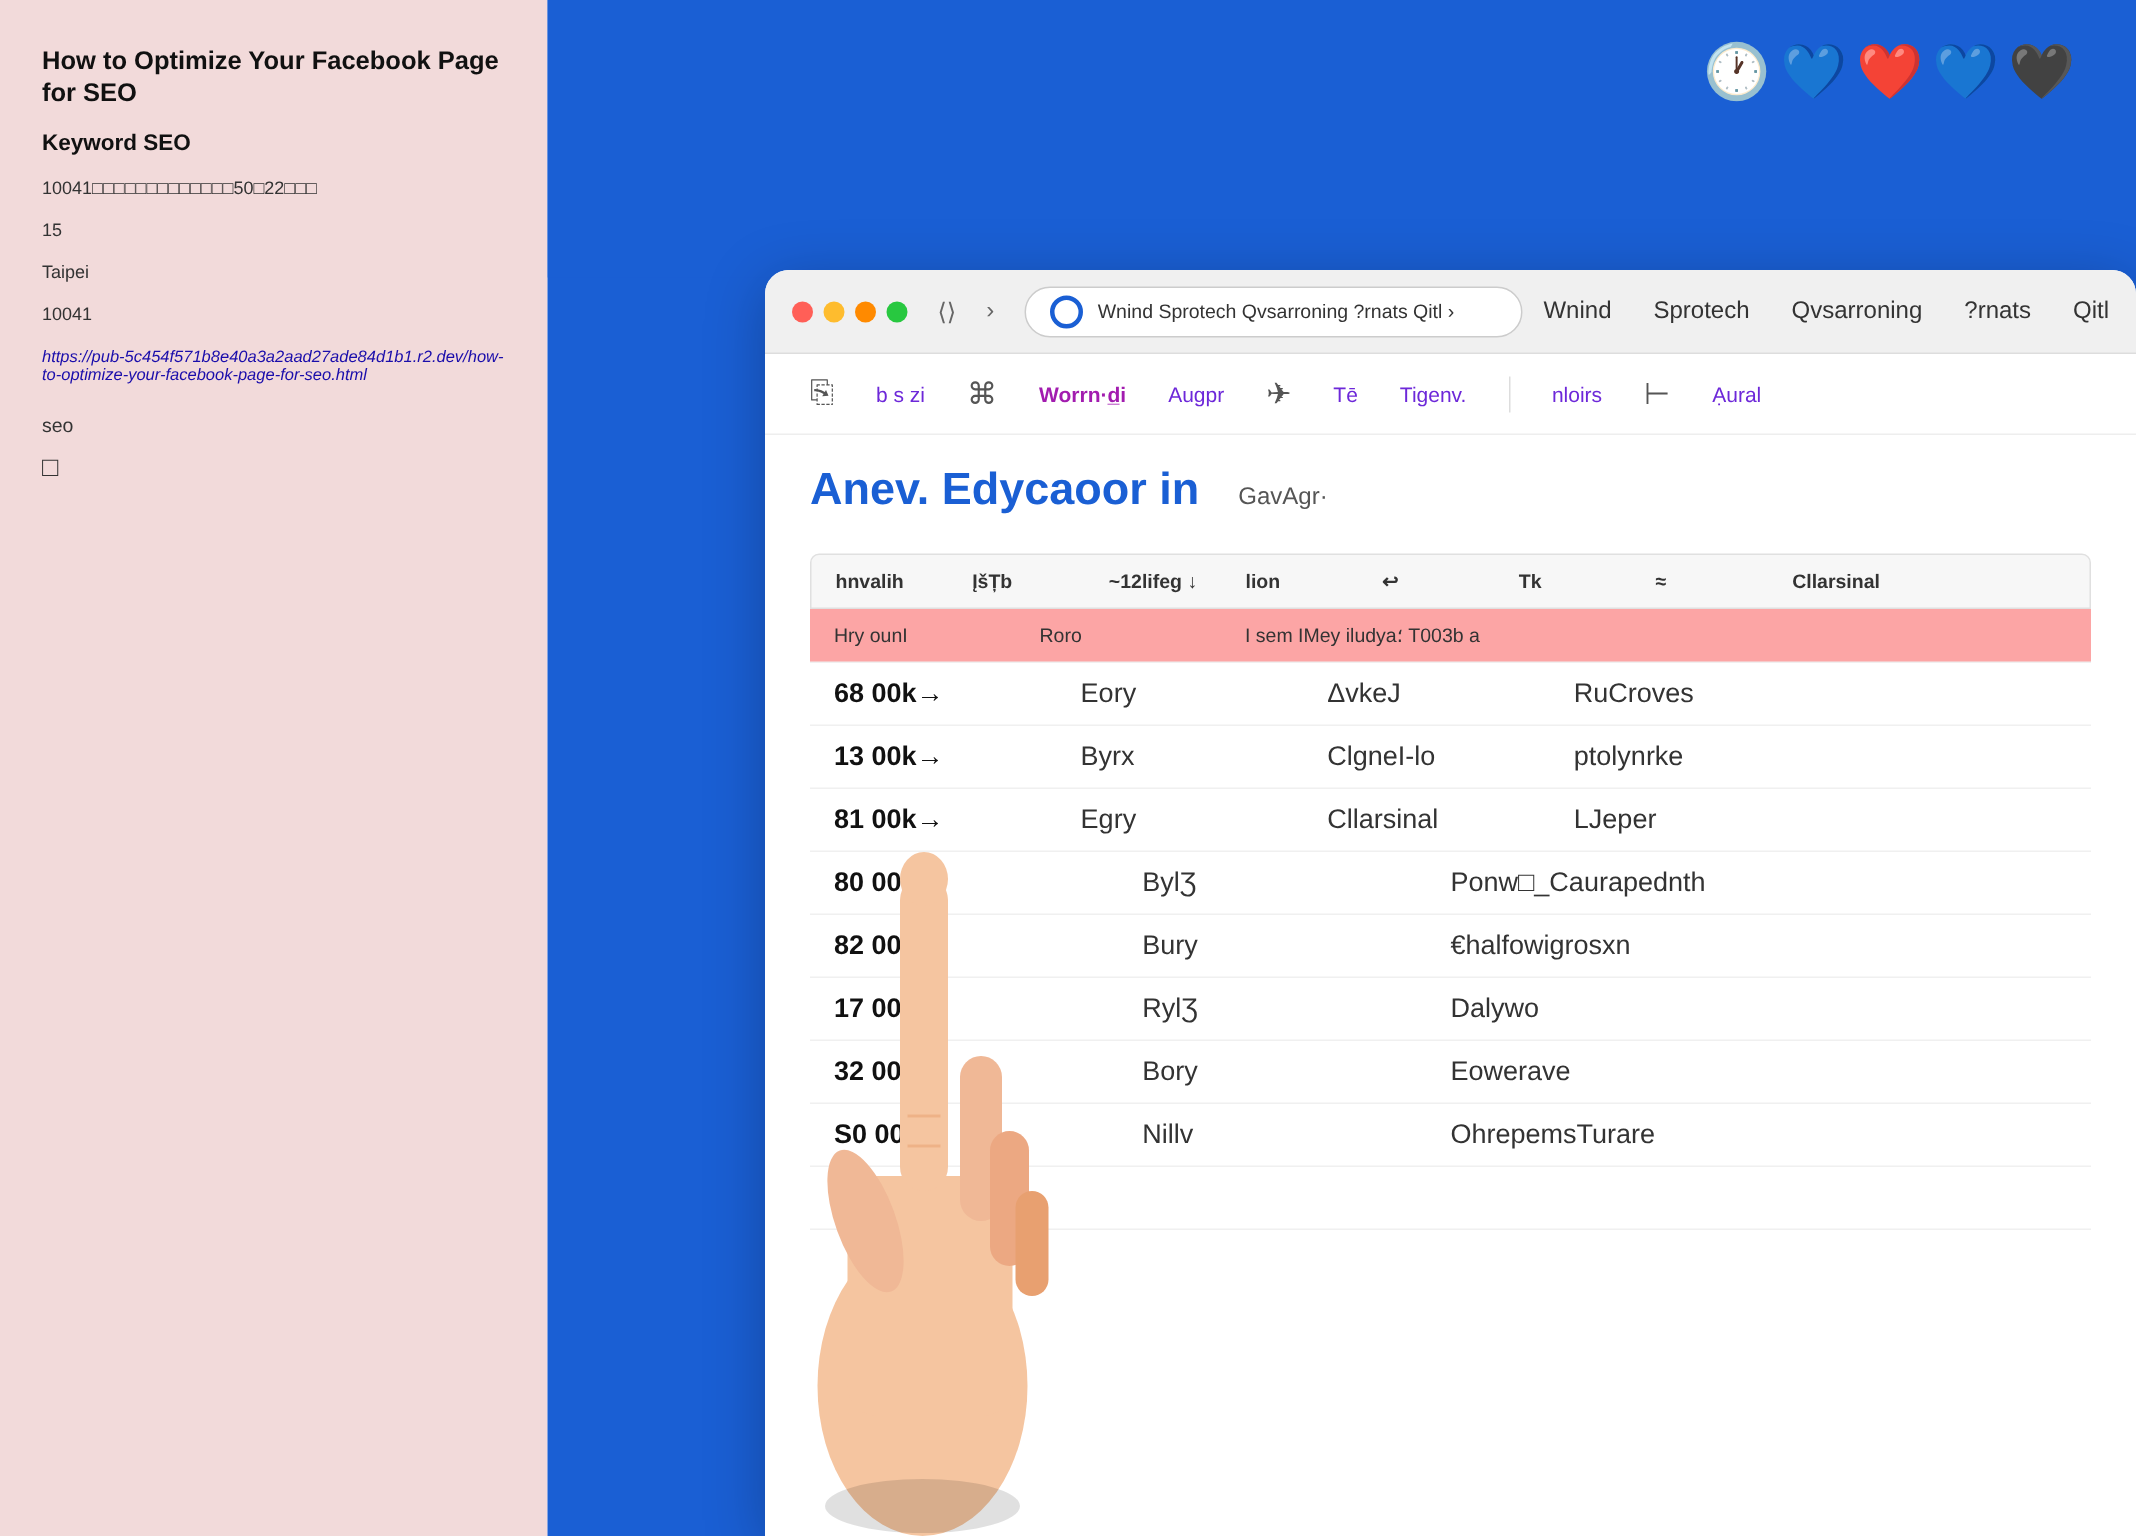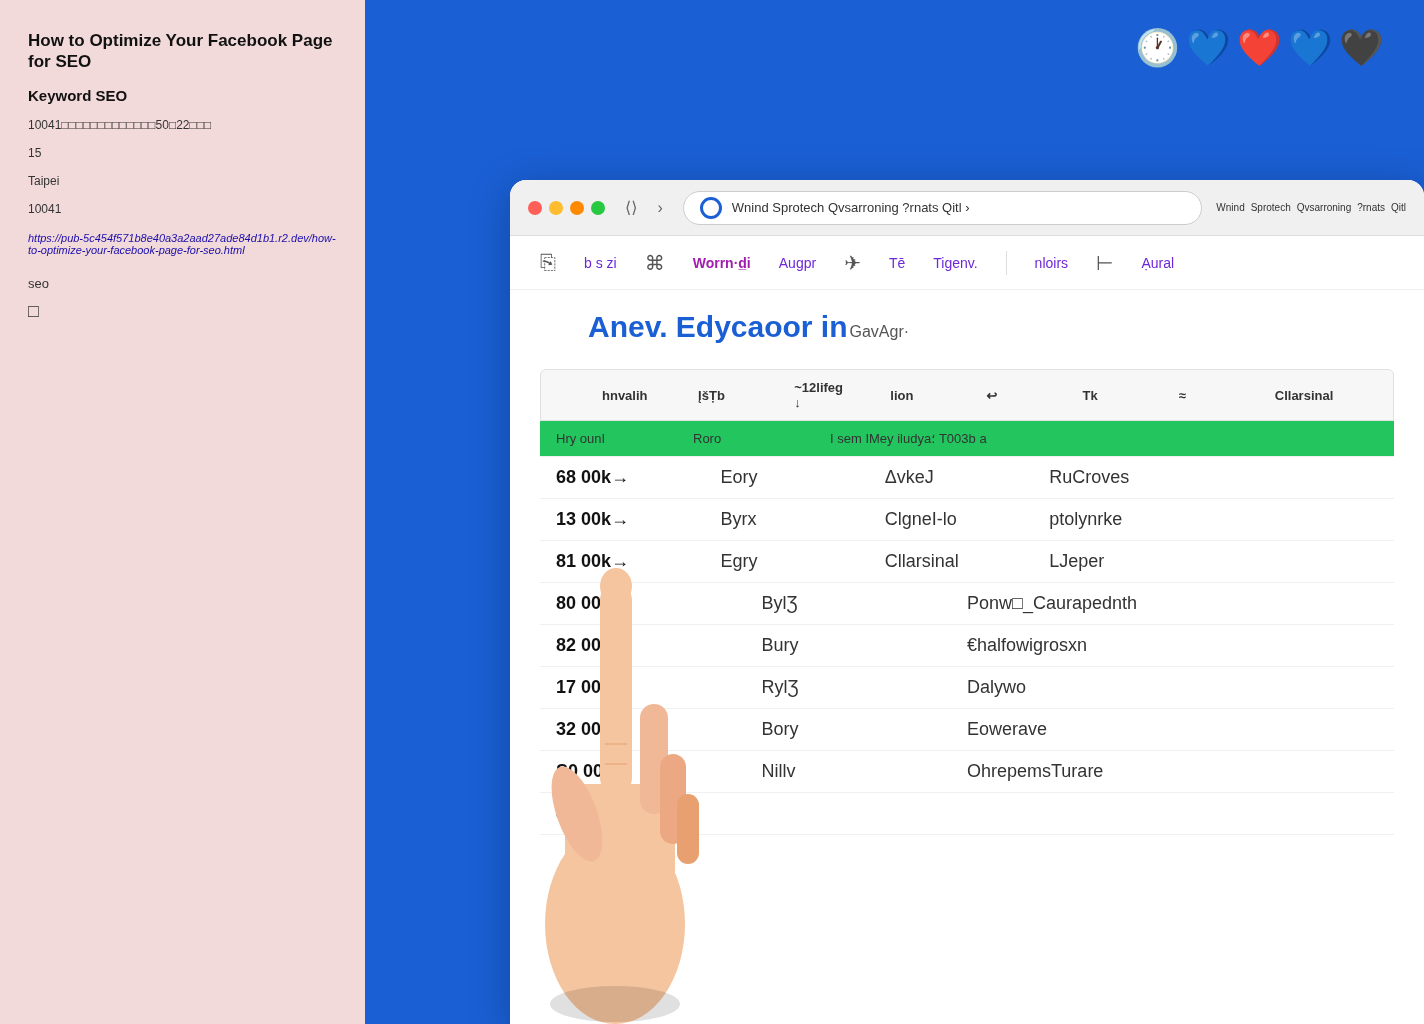--- a/index.html
+++ b/index.html
@@ -150,22 +150,22 @@
     }
     .url-text {
       font-size: 13px;
       color: #333;
       flex: 1;
     }
 
     .browser-menu {
       display: flex;
       align-items: center;
-      gap: 6px;
-      font-size: 10px;
+      gap: 28px;
+      font-size: 16px;
       color: #333;
     }
 
     
     .browser-toolbar {
       background: #fff;
       height: 54px;
       display: flex;
       align-items: center;
       padding: 0 30px;
@@ -221,21 +221,20 @@
       border: 1px solid #e0e0e0;
       border-radius: 6px 6px 0 0;
       padding: 10px 16px;
       font-size: 13px;
       color: #555;
     }
     .th {
       flex: 1;
       font-weight: 600;
       color: #333;
-      margin-left: 45px;
     }
     .th-wide { flex: 2; }
 
     .data-table-row {
       display: flex;
       align-items: center;
       padding: 10px 16px;
       border-bottom: 1px solid #f0f0f0;
       background: #fff;
       gap: 0;
@@ -336,37 +335,37 @@
       <span class="toolbar-icon-btn">✈</span>
       <span class="toolbar-label">Tē</span>
       <span class="toolbar-label">Tigenv.</span>
       <div class="toolbar-separator"></div>
       <span class="toolbar-label">nloirs</span>
       <span class="toolbar-icon-btn">⊢</span>
       <span class="toolbar-label">Ạural</span>
     </div>
 
     <div class="browser-content">
-      <div style="display:flex; align-items:baseline; gap:2px; margin-bottom:12px;margin-left:48px;">
+      <div style="display:flex; align-items:baseline; gap:26px; margin-bottom:12px;">
         <span class="content-title">Anev. Edycaoor in</span>
         <span class="content-subtitle">GavAgr·</span>
       </div>
 
       <div class="data-table-header">
         <span class="th">hnvalih</span>
         <span class="th">ĮšȚb</span>
         <span class="th">~12lifeg ↓</span>
         <span class="th">lion</span>
         <span class="th">↩</span>
         <span class="th">Tk</span>
         <span class="th">≈</span>
         <span class="th th-wide">Cllarsinal</span>
       </div>
 
-      <div class="data-table-row" style="background:#22c55e; font-size:13px; color:#777;">
+      <div class="data-table-row" style="background:#fca5a5; font-size:13px; color:#777;">
         <span class="td">Hry ounI</span>
         <span class="td">Roro</span>
         <span class="td td-wide">I sem IMey iludya؛ T003b a</span>
         <span class="td"></span>
         <span class="td"></span>
       </div>
 
       <div class="data-table-row">
         <span class="td td-bold">68 00k→</span>
         <span class="td">Eory</span>

